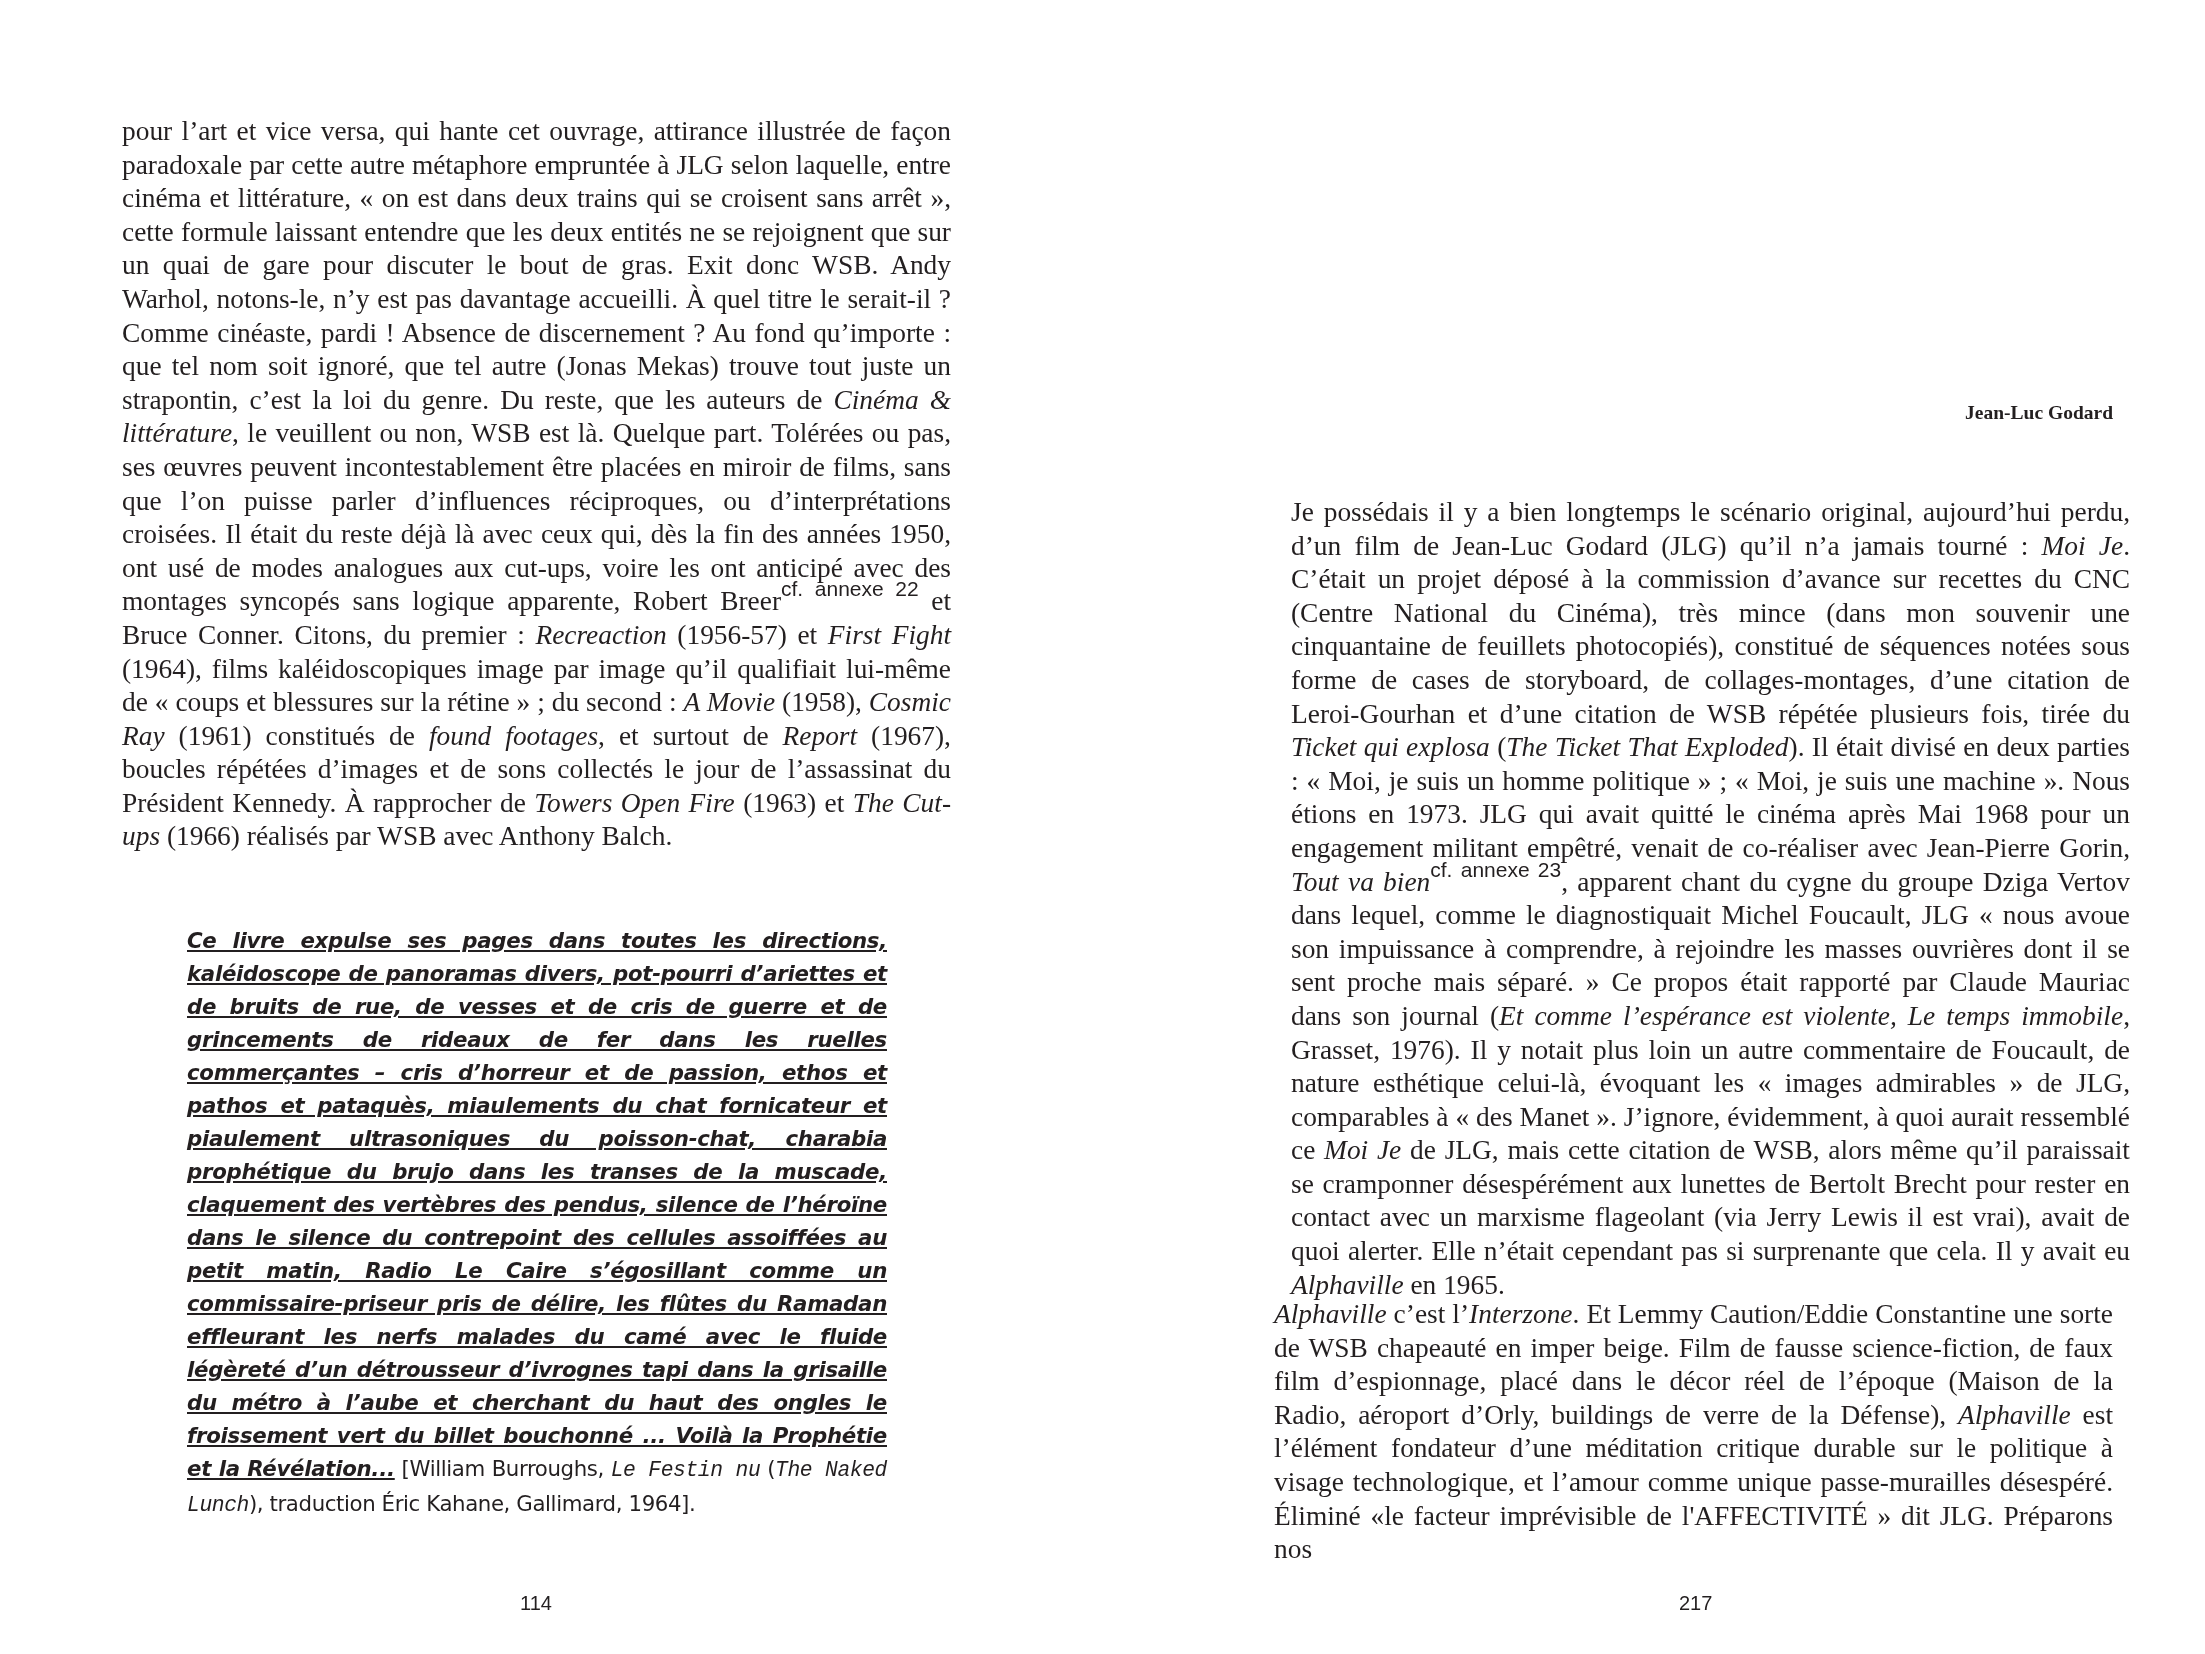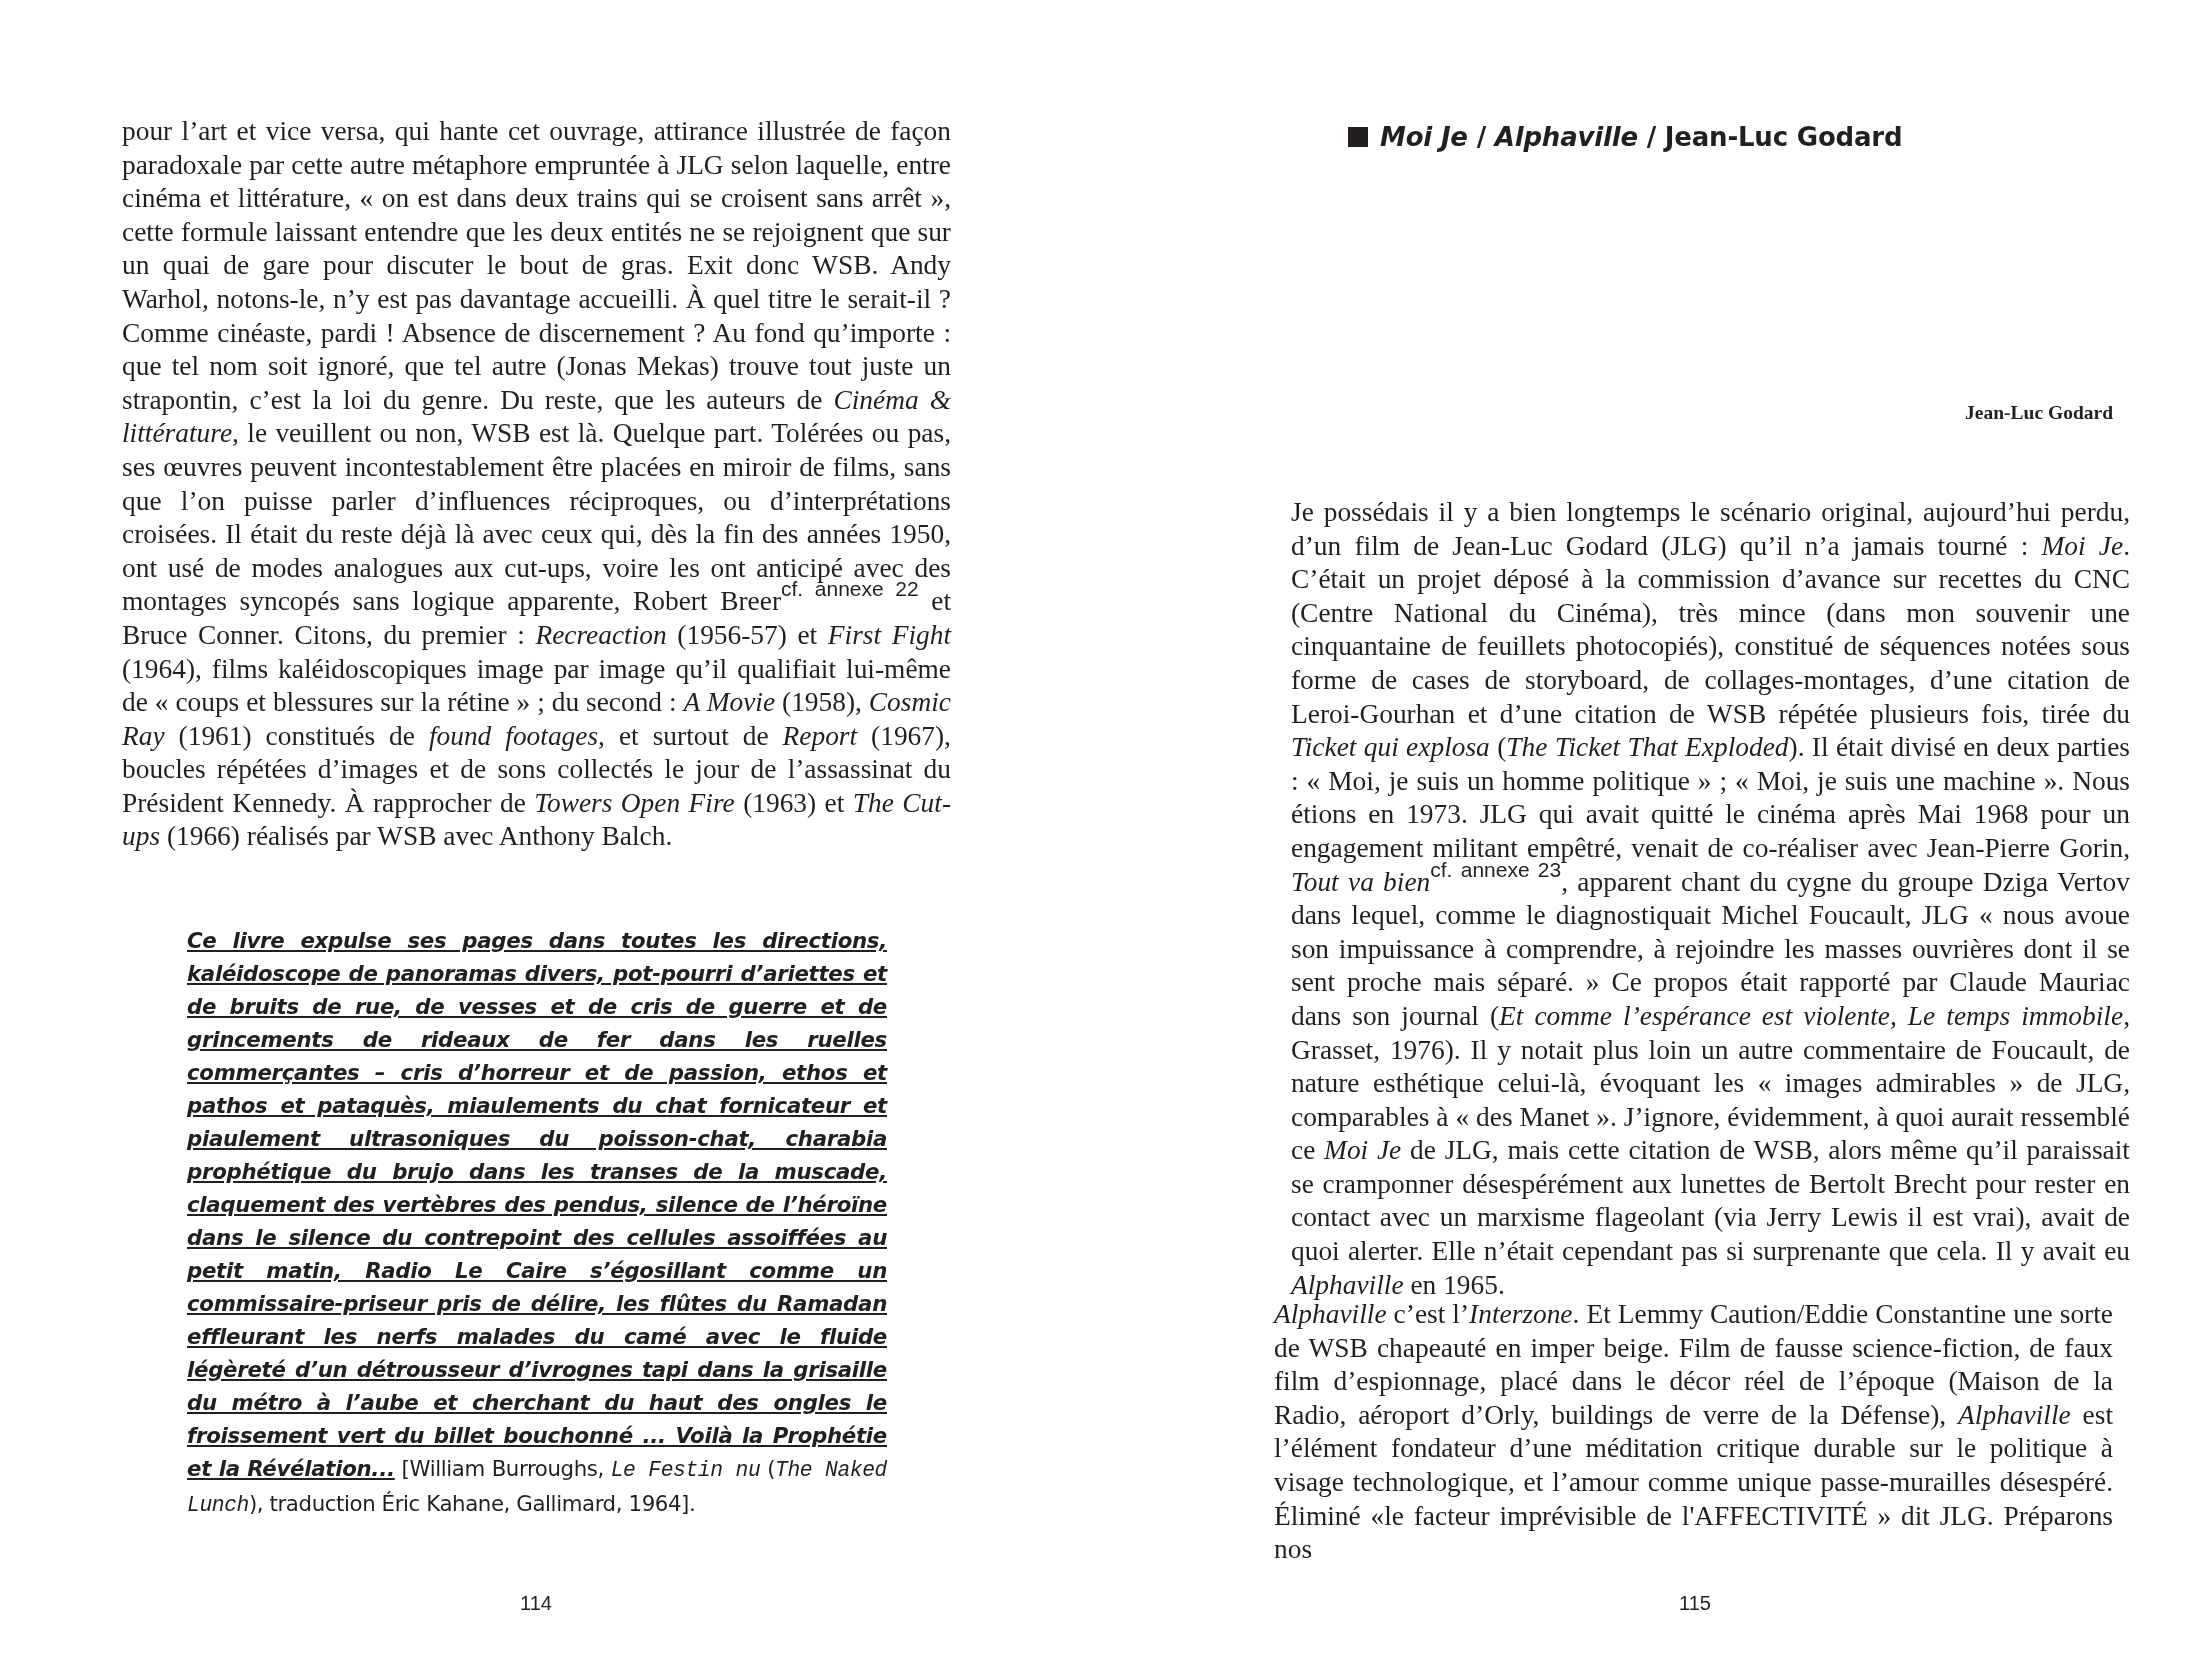--- a/index.html
+++ b/index.html
@@ -72,23 +72,20 @@
   <p class="body-text left-main"><span>pour l’art et vice versa, qui hante cet ouvrage, attirance illustrée de façon paradoxale par cette autre métaphore empruntée à JLG selon laquelle, entre cinéma et littérature, « on est dans deux trains qui se croisent sans arrêt », cette formule laissant entendre que les deux entités ne se rejoignent que sur un quai de gare pour discuter le bout de gras. Exit donc WSB. Andy Warhol, notons-le, n’y est pas davantage accueilli. À quel titre le serait-il ? Comme cinéaste, pardi ! Absence de discernement ? Au fond qu’importe : que tel nom soit ignoré, que tel autre (Jonas Mekas) trouve tout juste un strapontin,  c’est la loi du genre. Du reste, que les auteurs de </span><i>Cinéma &amp; littérature</i><span>, le veuillent ou non, WSB est là. Quelque part. Tolérées ou pas, ses œuvres peuvent incontestablement être placées en miroir de films, sans que l’on puisse parler d’influences réciproques, ou d’interprétations croisées. Il était du reste déjà là avec ceux qui, dès la fin des années 1950, ont usé de modes analogues aux cut-ups, voire les ont anticipé avec des montages syncopés sans logique apparente, Robert Breer</span><sup class="ref">cf. annexe 22</sup><span> et Bruce Conner. Citons, du premier : </span><i>Recreaction</i><span> (1956-57) et </span><i>First Fight</i><span> (1964), films kaléidoscopiques image par image qu’il qualifiait lui-même de « coups et blessures sur la rétine » ; du second : </span><i>A Movie</i><span> (1958), </span><i>Cosmic Ray</i><span> (1961) constitués de </span><i>found footages</i><span>, et surtout de </span><i>Report</i><span> (1967), boucles répétées d’images et de sons collectés le jour de l’assassinat du Président Kennedy. À rapprocher de </span><i>Towers Open Fire</i><span> (1963) et </span><i>The Cut-ups</i><span> (1966) réalisés par WSB avec Anthony Balch.</span></p>
 
   <p class="quote-block">
     <b>Ce livre expulse ses pages dans toutes les directions, kaléidoscope de panoramas divers, pot-pourri d’ariettes et de bruits de rue, de vesses et de cris de guerre et de grincements de rideaux de fer dans les ruelles commerçantes – cris d’horreur et de passion, ethos et pathos et pataquès, miaulements du chat fornicateur et piaulement ultrasoniques du poisson-chat, charabia prophétique du brujo dans les transes de la muscade, claquement des vertèbres des pendus, silence de l’héroïne dans le silence du contrepoint des cellules assoiffées au petit matin, Radio Le Caire s’égosillant comme un commissaire-priseur pris de délire, les flûtes du Ramadan effleurant les nerfs malades du camé avec le fluide légèreté d’un détrousseur d’ivrognes tapi dans la grisaille du métro à l’aube et cherchant du haut des ongles le froissement vert du billet bouchonné ... Voilà la Prophétie et la Révélation...</b><span class="quote-source"><span> [William Burroughs, </span><i>Le Festin nu</i><span> (</span><i>The Naked Lunch</i><span>), traduction Éric Kahane, Gallimard, 1964].</span></span>
   </p>
 
   <div class="page-number pn-left">114</div>
 </div>
 
 <div class="page page-right">
-  <div class="section-heading">
-    <span class="sq"></span><i>Moi Je</i><span> / </span><i>Alphaville</i><span> / </span><span>Jean-Luc Godard</span>
-  </div>
 
   <div class="epigraph-author">Jean-Luc Godard</div>
 
   <p class="body-text right-p1"><span>Je possédais il y a bien longtemps le scénario original, aujourd’hui perdu, d’un film de Jean-Luc Godard (JLG) qu’il n’a jamais tourné : </span><i>Moi Je</i><span>. C’était un projet déposé à la commission d’avance sur recettes du CNC (Centre National du Cinéma), très mince (dans mon souvenir une cinquantaine de feuillets photocopiés), constitué de séquences notées sous forme de cases de storyboard, de collages-montages, d’une citation de Leroi-Gourhan et d’une citation de WSB répétée plusieurs fois, tirée du </span><i>Ticket qui explosa</i><span> (</span><i>The Ticket That Exploded</i><span>). Il était divisé en deux parties : « Moi, je suis un homme politique » ; « Moi, je suis une machine ». Nous étions en 1973. JLG qui avait quitté le cinéma après Mai 1968 pour un engagement militant empêtré, venait de co-réaliser avec Jean-Pierre Gorin, </span><i>Tout va bien</i><sup class="ref">cf. annexe 23</sup><span>, apparent chant du cygne du groupe Dziga Vertov dans lequel, comme le diagnostiquait Michel Foucault, JLG « nous avoue son impuissance à comprendre, à rejoindre les masses ouvrières dont il se sent proche mais séparé. » Ce propos était rapporté par Claude Mauriac dans son journal (</span><i>Et comme l’espérance est violente, Le temps immobile</i><span>, Grasset, 1976). Il y notait plus loin un autre commentaire de Foucault, de nature esthétique celui-là, évoquant les « images admirables » de JLG, comparables à « des Manet ». J’ignore, évidemment, à quoi aurait ressemblé ce </span><i>Moi Je</i><span> de JLG, mais cette citation de WSB, alors même qu’il paraissait se cramponner désespérément aux lunettes de Bertolt Brecht pour rester en contact avec un marxisme flageolant (via Jerry Lewis il est vrai), avait de quoi alerter. Elle n’était cependant pas si surprenante que cela. Il y avait eu </span><i>Alphaville</i><span> en 1965.</span></p>
   <p class="body-text right-p2"><i>Alphaville</i><span> c’est l’</span><i>Interzone</i><span>. Et Lemmy Caution/Eddie Constantine une sorte de WSB chapeauté en imper beige. Film de fausse science-fiction, de faux film d’espionnage, placé dans le décor réel de l’époque (Maison de la Radio, aéroport d’Orly, buildings de verre de la Défense), </span><i>Alphaville</i><span> est l’élément fondateur d’une méditation critique durable sur le politique à visage technologique, et l’amour comme unique passe-murailles désespéré. Éliminé «le facteur imprévisible de l'AFFECTIVITÉ » dit JLG. Préparons nos</span></p>
 
-  <div class="page-number pn-right">115</div>
+  <div class="page-number pn-right">217</div>
 </div>
 
 </body></html>

